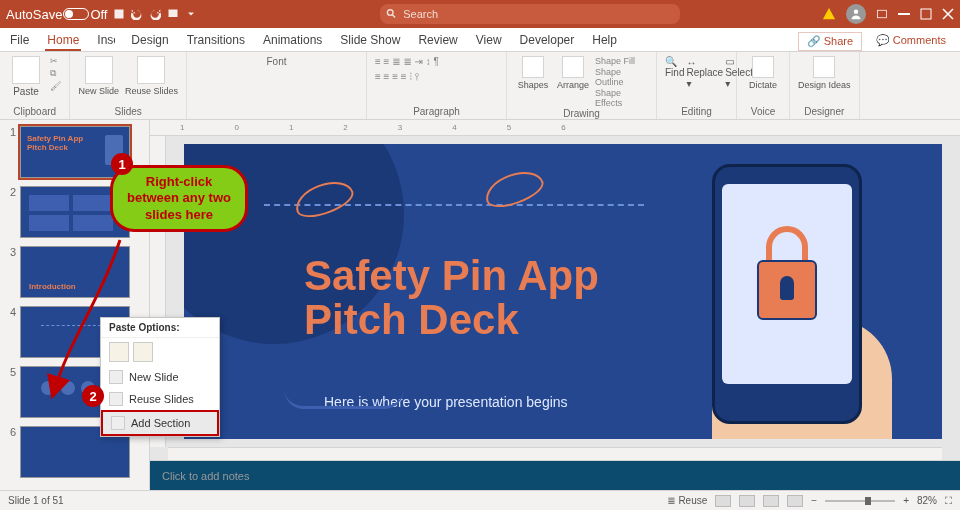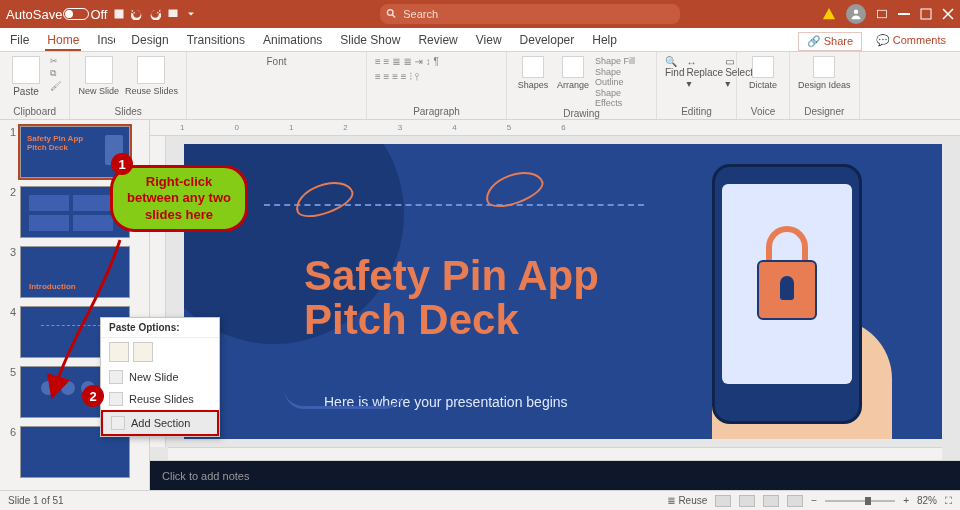--- a/index.html
+++ b/index.html
@@ -69,21 +69,21 @@
 .slide-canvas .pin2 { left:300px; top:30px;}
 .slide-canvas .dashline { position:absolute; left:80px; top:60px; width:380px; height:0; border-top:2px dashed #6b8fd8;}
 .slide-canvas .phone-frame { position:absolute; right:80px; top:20px; width:150px; height:260px; background:#1b3877; border-radius:18px; border:3px solid #0f244d;}
 .slide-canvas .phone-screen { position:absolute; right:90px; top:40px; width:130px; height:200px; background:#dfe8ff; border-radius:6px; display:flex; align-items:center; justify-content:center;}
 .slide-canvas .lock { width:70px; height:80px; position:relative;}
 .slide-canvas .lock .shackle { position:absolute; left:14px; top:-18px; width:42px; height:42px; border:6px solid #e87c52; border-bottom:none; border-radius:22px 22px 0 0;}
 .slide-canvas .lock .body { position:absolute; left:5px; top:16px; width:60px; height:60px; background:#e87c52; border-radius:6px; border:2px solid #1b3877;}
 .slide-canvas .lock .hole { position:absolute; left:28px; top:32px; width:14px; height:24px; background:#1b3877; border-radius:7px 7px 3px 3px;}
 .slide-canvas .hand { position:absolute; right:50px; bottom:-10px; width:180px; height:130px; background:#f3c9a5; border-radius:60px 60px 0 0; }
 .slide-canvas .squiggle { position:absolute; left:100px; bottom:30px; width:120px; height:20px; border-bottom:3px solid #3e5fb0; border-radius:0 0 50px 50px;}
-.notes-bar { height:30px; background:#0f172a; border-top:1px solid #d4d4d4; font-size:11px; color:#999; padding:6px 12px; display:flex; align-items:center;}
+.notes-bar { height:30px; background:#0c4a6e; border-top:1px solid #d4d4d4; font-size:11px; color:#999; padding:6px 12px; display:flex; align-items:center;}
 .scrollbar-h { height:13px; background:#f3f2f1; border-top:1px solid #d4d4d4; margin:0 18px; }
 
 
 .statusbar { height:20px; background:#f3f2f1; border-top:1px solid #d4d4d4; display:flex; align-items:center; font-size:10px; color:#555; padding:0 8px; gap:8px;}
 .statusbar .spacer { flex:1; }
 .statusbar .view-btn { width:16px; height:12px; background:#ddd; border:1px solid #bbb;}
 .statusbar .zoom-slider { width:70px; height:2px; background:#bbb; position:relative;}
 .statusbar .zoom-slider::after { content:""; position:absolute; left:40px; top:-3px; width:6px; height:8px; background:#666;}
 
 

